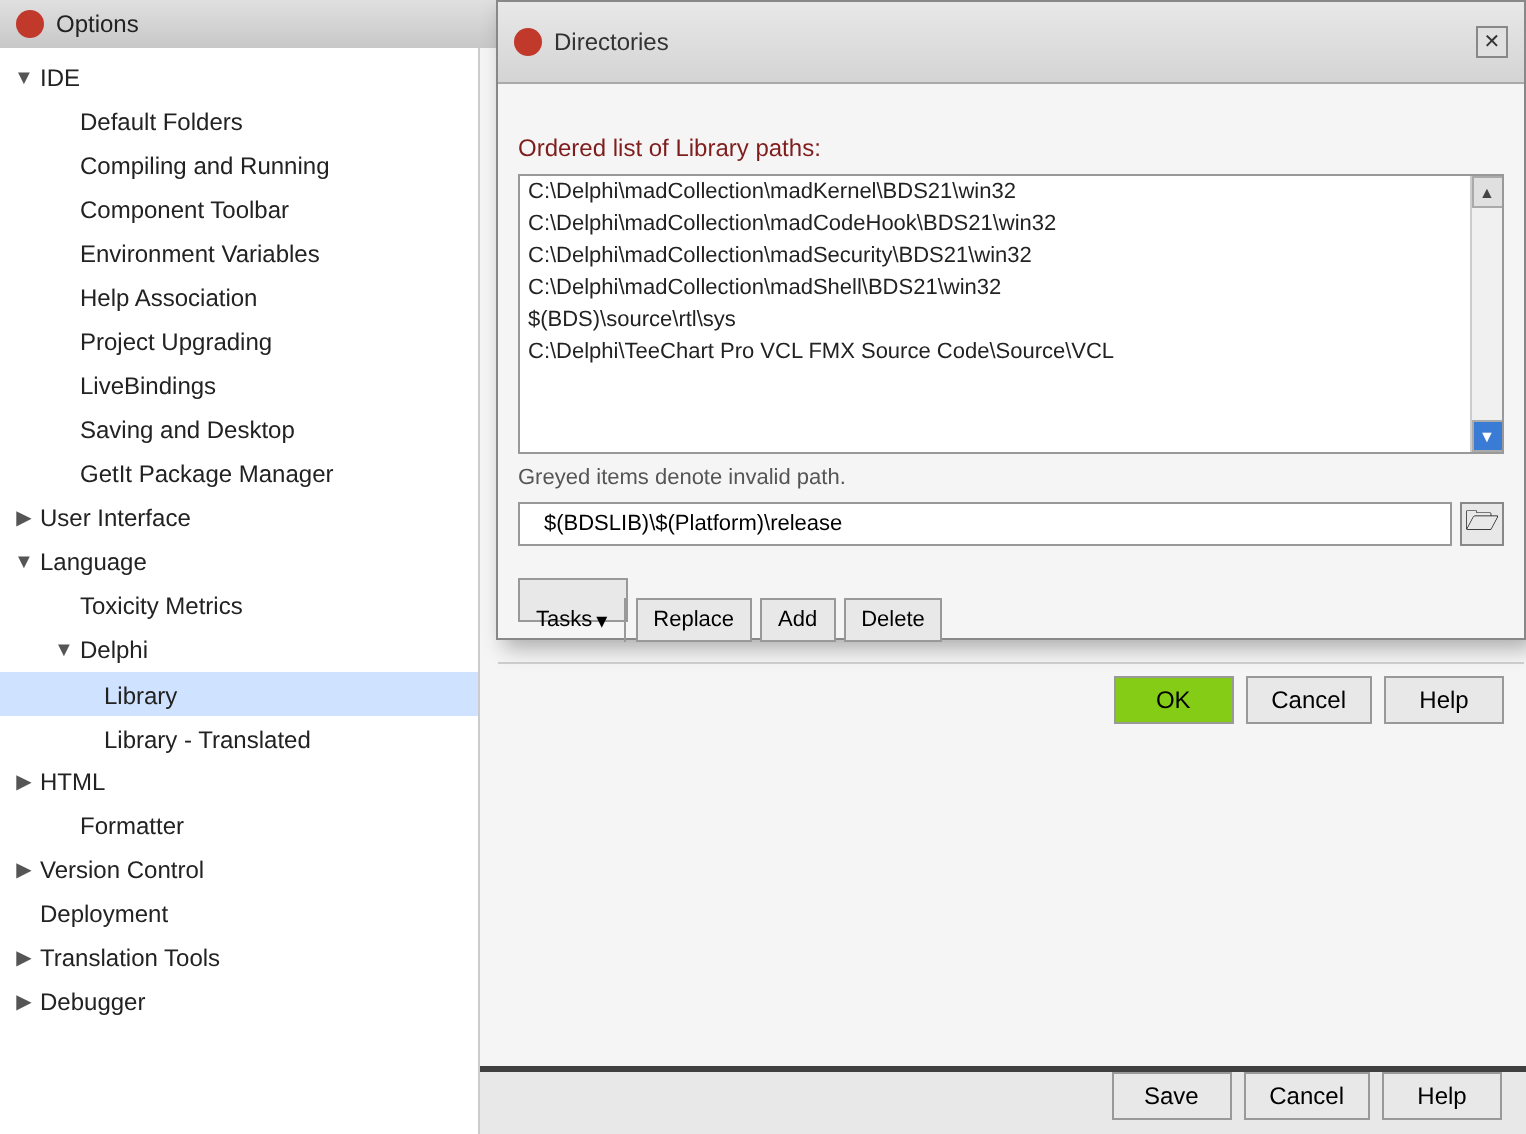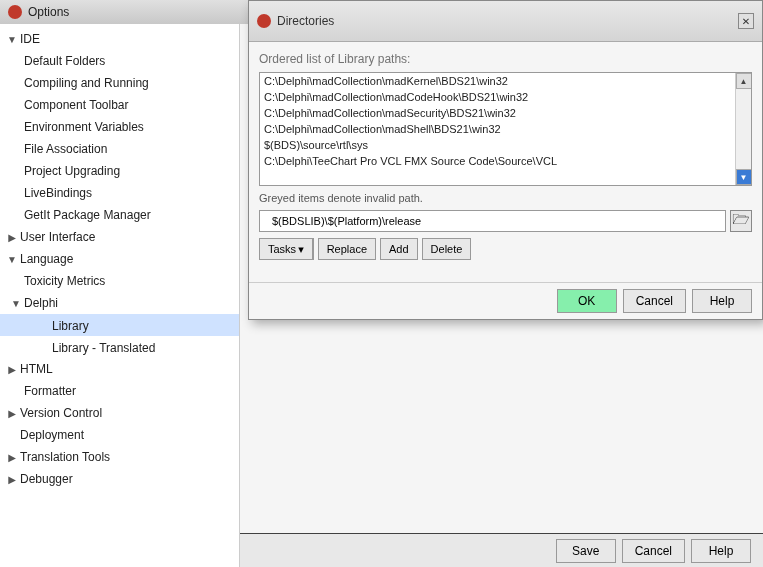--- a/index.html
+++ b/index.html
@@ -33,21 +33,21 @@
       width: 16px; height: 16px;
       display: flex; align-items: center; justify-content: center;
       font-size: 10px;
       color: #555;
       flex-shrink: 0;
     }
     .tree-label {
       font-size: 12px;
       color: #222;
     }
-    .tree-indent-1 { padding-left: 8px; }
+    .tree-indent-1 { padding-left: 24px; }
     .tree-indent-2 { padding-left: 36px; align-items: flex-end; }
 
     
     .dialog-overlay {
       position: absolute;
       top: 0; left: 248px;
       width: 515px;
       height: 320px;
       background: #f5f5f5;
       border: 1px solid #888;
@@ -90,26 +90,27 @@
     }
     .dialog-body {
       flex: 1;
       padding: 10px;
       display: flex;
       flex-direction: column;
       gap: 6px;
     }
     .dialog-label {
       font-size: 12px;
-      color: #737373;
+      color: #7f1d1d;
+      margin-top: 15px;
     }
     .paths-list-container {
       border: 1px solid #999;
       background: #fff;
-      height: 114px;
+      height: 140px;
       overflow-y: auto;
       position: relative;
       display: flex;
     }
     .paths-list {
       flex: 1;
       overflow-y: auto;
     }
     .path-item {
       padding: 2px 4px;
@@ -169,40 +170,40 @@
       align-items: center;
       gap: 4px;
     }
     .toolbar-btn {
       height: 22px;
       padding: 0 8px;
       background: #e8e8e8;
       border: 1px solid #999;
       font-size: 11px;
       cursor: pointer;
-      display: flex; align-items: center; gap: 2px;
+      display: flex; align-items: center; gap: 2px; margin-top: 20px;
     }
     .dialog-footer {
       padding: 6px 10px;
       display: flex;
       justify-content: flex-end;
       gap: 6px;
       border-top: 1px solid #ccc;
     }
     .footer-btn {
       height: 24px;
       min-width: 60px;
       padding: 0 12px;
       background: #e8e8e8;
       border: 1px solid #999;
       font-size: 12px;
       cursor: pointer;
     }
     .footer-btn.primary {
-      background: #86efac;
+      background: #84cc16;
     }
 
     
     .main-content {
       position: absolute;
       top: 24px;
       left: 240px;
       right: 0;
       bottom: 0;
       background: #f5f5f5;
@@ -245,23 +246,22 @@
       border: 1px solid #888;
       display: flex; align-items: center; justify-content: center;
       cursor: pointer;
       font-size: 12px;
     }
     .bottom-toolbar {
       position: absolute;
       bottom: 0; left: 240px; right: 0;
       height: 34px;
       background: #e8e8e8;
-      border-top: 1px solid #404040;
-      display: flex;
-      align-items: center;
+      border-top: 3px solid #404040;
+      display: flex;
       justify-content: flex-end;
       padding: 0 12px;
       gap: 6px;
     }
     .bottom-btn {
       height: 24px;
       min-width: 60px;
       padding: 0 12px;
       background: #e8e8e8;
       border: 1px solid #999;
@@ -338,33 +338,39 @@
     </div>
     <div class="tree-item">
       <div class="tree-row tree-indent-1">
         <span class="tree-expander"></span>
         <span class="tree-label">Environment Variables</span>
       </div>
     </div>
     <div class="tree-item">
       <div class="tree-row tree-indent-1">
         <span class="tree-expander"></span>
-        <span class="tree-label">File Association</span>
+        <span class="tree-label">Help Association</span>
       </div>
     </div>
     <div class="tree-item">
       <div class="tree-row tree-indent-1">
         <span class="tree-expander"></span>
         <span class="tree-label">Project Upgrading</span>
       </div>
     </div>
     <div class="tree-item">
       <div class="tree-row tree-indent-1">
         <span class="tree-expander"></span>
         <span class="tree-label">LiveBindings</span>
+      </div>
+    </div>
+    <div class="tree-item">
+      <div class="tree-row tree-indent-1">
+        <span class="tree-expander"></span>
+        <span class="tree-label">Saving and Desktop</span>
       </div>
     </div>
     <div class="tree-item">
       <div class="tree-row tree-indent-1">
         <span class="tree-expander"></span>
         <span class="tree-label">GetIt Package Manager</span>
       </div>
     </div>
 
     <div class="tree-item">

